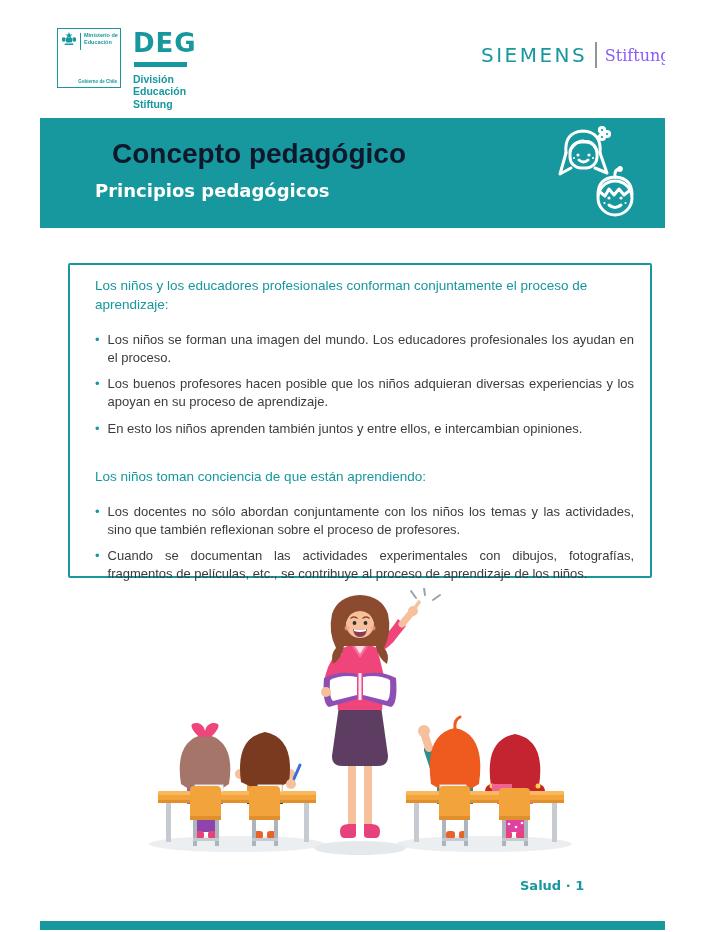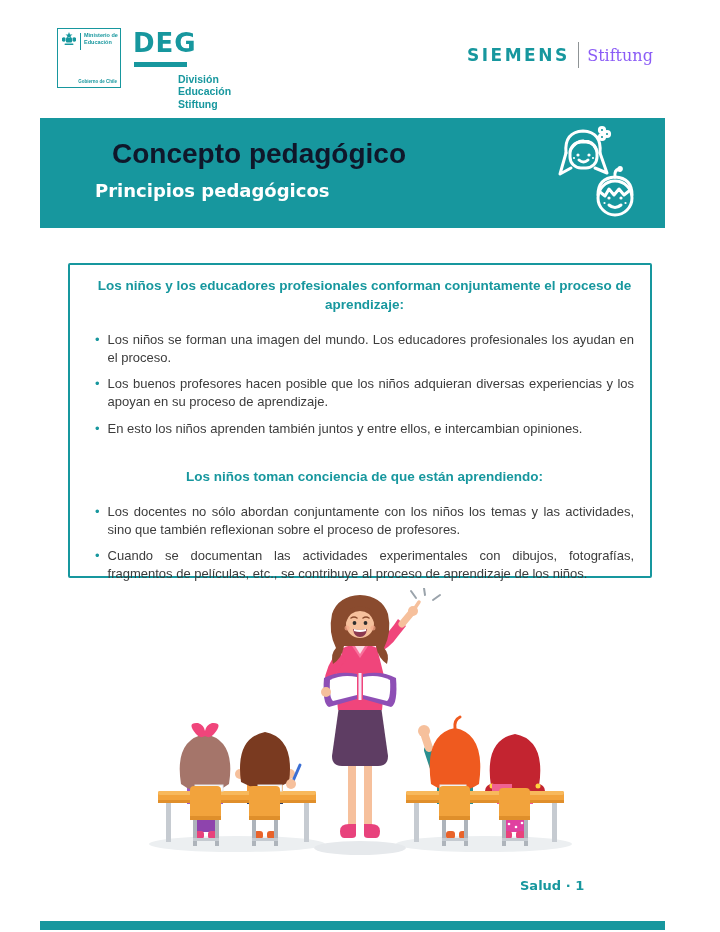--- a/index.html
+++ b/index.html
@@ -12,42 +12,42 @@
                   border:1.5px solid var(--teal); box-sizing:border-box; }
   .ministry-inner { display:flex; gap:3px; padding:3px 2px 0 3px; align-items:flex-start; }
   .m-divider { width:1px; height:17px; background:var(--teal); margin-top:1px; }
   .m-text { font-size:5.5px; font-weight:bold; color:var(--teal); line-height:1.25; }
   .m-footer { position:absolute; bottom:3px; right:3px; font-size:4.5px; font-weight:bold; color:var(--teal); }
 
   .deg-block { position:absolute; left:133px; top:30px; }
   .deg-acronym { font-family:"DejaVu Sans",sans-serif; font-size:26px; font-weight:bold;
                  color:var(--teal); letter-spacing:1px; line-height:1; }
   .deg-rule { width:53px; height:5px; background:var(--teal); margin:6px 0 6px 1px; }
-  .deg-lines div { font-size:10.5px; font-weight:bold; color:var(--teal); line-height:1.18;margin-left:45px; }
+  .deg-lines div { font-size:10.5px; font-weight:bold; color:var(--teal); line-height:1.18; }
 
   .siemens-block { position:absolute; left:467px; top:40px; height:30px;
                    display:flex; align-items:center; gap:8px; }
-  .siemens-brand { font-family:"DejaVu Sans",sans-serif; font-size:17px; font-weight:bold;
-                   color:var(--teal); letter-spacing:2.5px; }
+  .siemens-brand { font-family:"DejaVu Sans",sans-serif; font-size:20px; font-weight:normal;
+                   color:var(--teal); letter-spacing:2.5px;margin-left:14px; }
   .siemens-divider { width:1.5px; height:26px; background:#8f9496; }
   .siemens-suffix { font-family:"DejaVu Serif","Liberation Serif",serif; font-size:16px; color:#8b5cf6; }
 
   
   .banner { position:absolute; left:40px; top:118px; width:640px; height:110px; background:var(--teal); }
   .banner-title { position:absolute; left:72px; top:20px; color:#0f172a; font-weight:bold;
                   font-family:Liberation Sans, sans-serif; font-size:28px; }
   .banner-subtitle { position:absolute; left:55px; top:62px; color:#fff; font-weight:bold;
                      font-family:"DejaVu Sans",sans-serif; font-size:18px; }
   .banner-icons { position:absolute; left:512px; top:5px; }
 
   
   .content-box { position:absolute; left:68px; top:263px; width:584px; height:315px;
                  border:2px solid var(--teal); border-radius:2px; box-sizing:border-box;
                  padding:12px 16px 8px 25px; }
-  .cb-heading { color:var(--teal); font-weight:bold; font-size:13.5px; line-height:1.4; margin:0;text-align:center; }
+  .cb-heading { color:var(--teal); font-weight:normal; font-size:13.5px; line-height:1.4; margin:0; }
   .cb-heading.second { margin-top:30px; }
   .cb-list { margin-top:16px; }
   .bullet { display:flex; gap:8px; margin-bottom:8px; }
   .bullet:last-child { margin-bottom:0; }
   .bullet .dot { color:var(--teal); font-size:13px; line-height:1.4; flex:0 0 auto; }
   .bullet .bt { flex:1; font-size:13px; line-height:1.4; color:var(--text); text-align:justify; }
 
   
   .illustration { position:absolute; left:140px; top:588px; width:440px; height:290px; }
 

